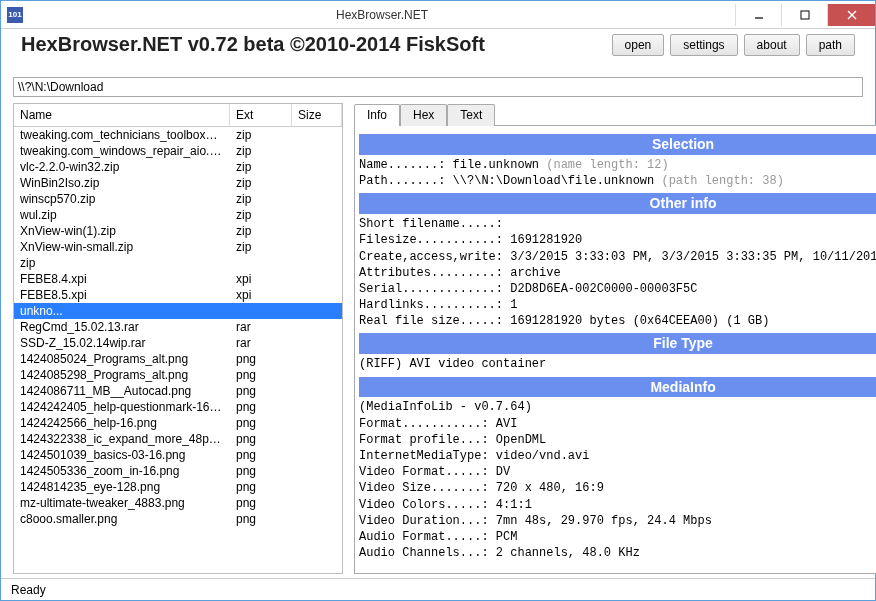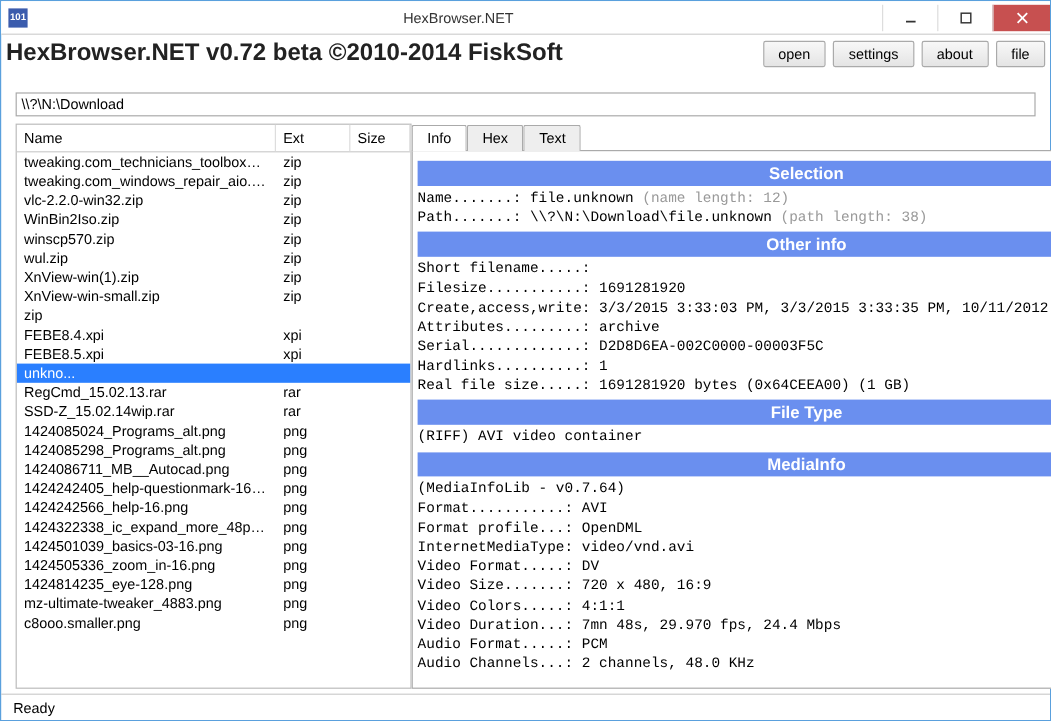--- a/index.html
+++ b/index.html
@@ -48,21 +48,21 @@
   width: 46px; height: 22px;
   display: flex; align-items: center; justify-content: center;
   font-size: 12px;
   color: #333;
   background: #fff;
   border-left: 1px solid #ddd;
 }
 .win-btn.close { background: #c75050; color: #fff; width: 48px; }
 .win-btn svg { width: 10px; height: 10px; }
 .header {
-  padding: 4px 4px 6px;
+  padding: 4px 20px 6px;
   display: flex;
   align-items: center;
 }
 .header-title {
   font-size: 20px;
   font-weight: bold;
   flex: 1;
   color: #222;
 }
 .hdr-btn {
@@ -78,21 +78,21 @@
 .pathbar {
   margin: 15px 12px 6px;
   border: 1px solid #aaa;
   padding: 2px 4px;
   font-size: 12px;
   background: #fff;
 }
 .main {
   flex: 1;
   display: flex;
-  gap: 0;
+  gap: 11px;
   padding: 0 12px 4px;
   min-height: 0;
 }
 .left-pane {
   width: 330px;
   display: flex;
   flex-direction: column;
   border: 1px solid #bcbcbc;
   background: #fff;
 }
@@ -213,21 +213,21 @@
           </svg>
         </div>
     </div>
   </div>
 
   <div class="header">
     <div class="header-title">HexBrowser.NET v0.72 beta  ©2010-2014 FiskSoft</div>
     <button class="hdr-btn">open</button>
     <button class="hdr-btn">settings</button>
     <button class="hdr-btn">about</button>
-    <button class="hdr-btn">file</button>
+    <button class="hdr-btn">path</button>
   </div>
 
   <div class="pathbar">\\?\N:\Download</div>
 
   <div class="main">
 
     <div class="left-pane">
       <div class="filelist">
         <div class="listhdr">
           <div class="col-name">Name</div>

